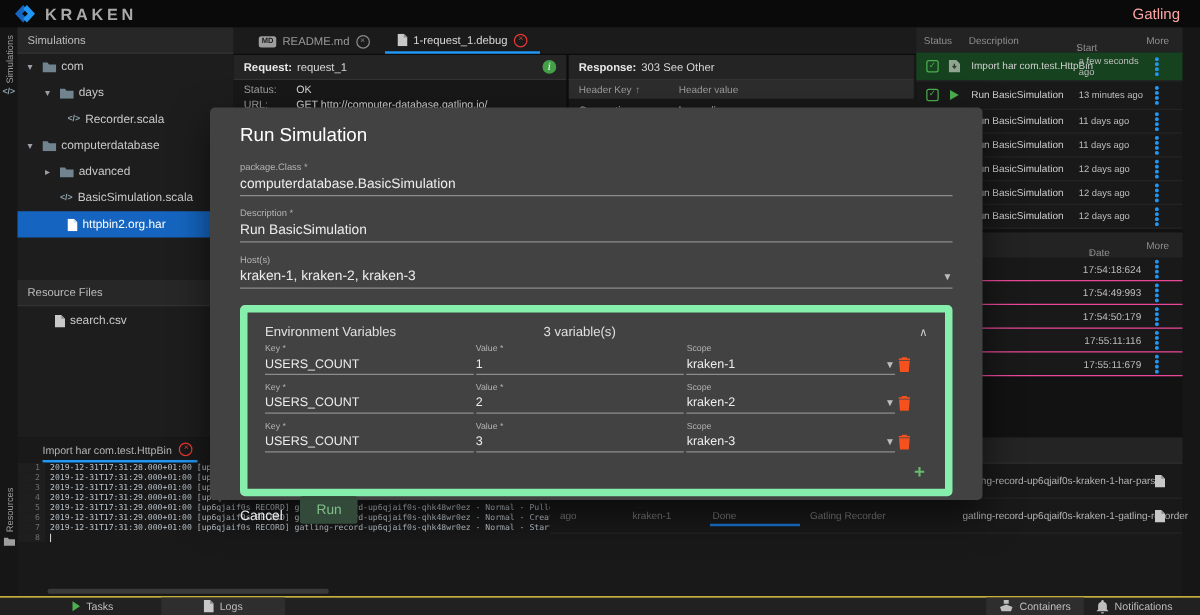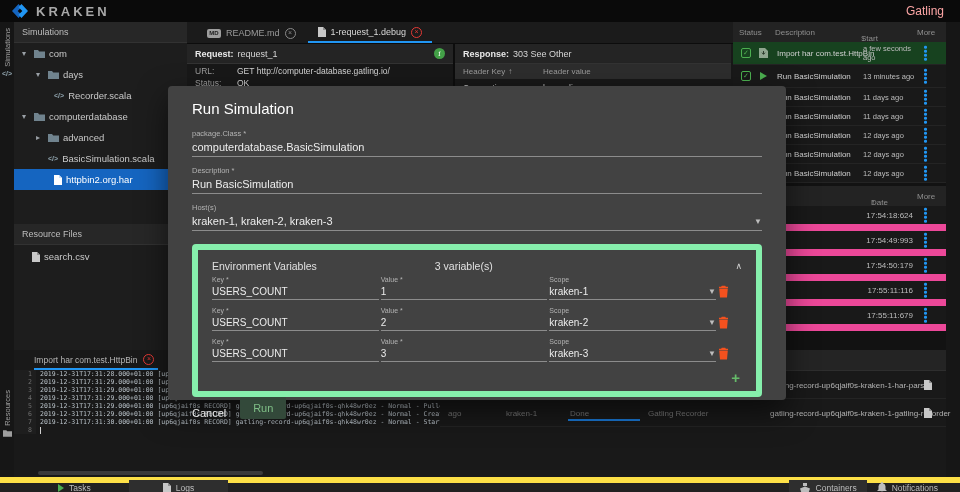--- a/index.html
+++ b/index.html
@@ -44,21 +44,21 @@
   .thead span{position:absolute;top:6px;}
   .taskrow{position:relative;border-bottom:1px solid #242424;}
   .taskrow .desc{position:absolute;left:44px;top:50%;transform:translateY(-50%);font-size:8px;color:#d0d0d0;white-space:nowrap;}
   .taskrow .date{position:absolute;left:130px;top:50%;transform:translateY(-50%);width:52px;font-size:7.5px;color:#bdbdbd;line-height:9px;}
   .checkbox{position:absolute;left:8px;top:50%;transform:translateY(-50%);width:8px;height:8px;border:1.5px solid #4caf50;border-radius:2px;color:#4caf50;font-size:7px;line-height:8px;text-align:center;}
   .playtri{position:absolute;left:27px;top:50%;transform:translateY(-50%);width:0;height:0;border-left:7px solid #4caf50;border-top:4.5px solid transparent;border-bottom:4.5px solid transparent;}
   .dots{position:absolute;left:191px;top:50%;transform:translateY(-50%);display:flex;flex-direction:column;gap:1.5px;}
   .dots i{width:2.5px;height:2.5px;border-radius:50%;background:#2196f3;}
   
   .debugtbl{left:733px;top:186px;width:213px;background:#191919;}
-  .drow{position:relative;height:18px;border-bottom:7px solid #ec4899;}
+  .drow{position:relative;height:18px;border-bottom:1px solid #ec4899;}
   .drow .dd{position:absolute;left:110px;width:70px;top:5px;font-size:8px;color:#bdbdbd;text-align:right;}
   
   .bottom{left:14px;top:350px;width:932px;height:127px;background:#191919;}
   .ctabrow{height:20px;display:flex;align-items:flex-end;padding-left:20px;}
   .ctab{display:flex;align-items:center;gap:6px;font-size:8.5px;color:#b5b5b5;border-bottom:2px solid #2196f3;padding:0 4px 3px 0;}
   .logs{font-family:"DejaVu Sans Mono",monospace;font-size:6.5px;line-height:8px;color:#b9c2c9;width:426px;overflow:hidden;}
   .logline{display:flex;white-space:pre;}
   .lnum{width:18px;flex:none;text-align:right;padding-right:4px;color:#6e6e6e;background:#1e1e1e;}
   .ltext{padding-left:4px;white-space:pre;overflow:hidden;}
   .cursor{display:inline-block;width:1px;height:7px;background:#cfcfcf;vertical-align:middle;}
@@ -66,21 +66,21 @@
   .containers{position:absolute;left:426px;top:0;width:506px;height:76px;}
   .chead{height:20px;background:#242424;border-bottom:1px solid #2e2e2e;}
   .crow{position:relative;height:27px;border-bottom:1px solid #242424;font-size:8px;}
   .crow .cell{position:absolute;top:50%;transform:translateY(-50%);color:#787878;white-space:nowrap;}
   .crow .name{color:#b3b3b3;}
   .progress{position:absolute;left:128px;top:20px;width:72px;height:2px;background:#1976d2;}
   .fileicon-sm{position:absolute;right:14px;top:50%;transform:translateY(-50%);}
   
   .hscroll{left:38px;top:471px;width:225px;height:4px;background:#3a3a3a;border-radius:2px;}
   
-  .statusbar{left:0;top:477px;width:960px;height:15px;background:#212121;border-top:6px solid #fde047;display:flex;align-items:center;font-size:8.5px;color:#bdbdbd;box-sizing:border-box;}
+  .statusbar{left:0;top:477px;width:960px;height:15px;background:#212121;border-top:1px solid #fde047;display:flex;align-items:center;font-size:8.5px;color:#bdbdbd;box-sizing:border-box;}
   .sbitem{display:flex;align-items:center;gap:5px;height:15px;padding:0 10px;}
   .sbactive{background:#2e2e2e;text-align:center;}
   
   .modal{left:168px;top:86px;width:618px;height:314px;background:#424242;border-radius:4px;box-shadow:0 12px 30px rgba(0,0,0,.55);box-sizing:border-box;padding:14px 24px 12px 24px;z-index:50;display:flex;flex-direction:column;}
   .mtitle{font-size:15px;color:#fff;margin-bottom:12px;}
   .mfield{margin-bottom:9px;}
   .mlabel{font-size:7.5px;color:#b3b3b3;margin-bottom:3px;}
   .mvalue{font-size:11px;color:#ececec;padding-bottom:3px;border-bottom:1px solid #8c8c8c;display:flex;align-items:center;}
   .ddarrow{margin-left:auto;color:#bdbdbd;font-size:8px;}
   .envbox{border:6px solid #86efac;border-radius:4px;padding:6px 14px 4px 14px;margin-top:4px;}
@@ -179,21 +179,21 @@
     <div class="trow sel" style="padding-left:40px;">
       <svg width="8" height="10" viewBox="0 0 8 10">
           <path d="M0 0h5l3 3v7H0z" fill="#fff"></path>
           <path d="M5 0l3 3H5z" fill="#cfe0f4"></path>
         </svg>
       <span>httpbin2.org.har</span>
     </div>
     <div class="sec-header" style="position:absolute;top:202px;left:0;right:0;">
         <span>Resource Files</span>
       </div>
-    <div class="trow" style="position:absolute;top:224px;left:4px;right:0;padding-left:14px;">
+    <div class="trow" style="position:absolute;top:224px;left:16px;right:0;padding-left:14px;">
       <svg width="8" height="10" viewBox="0 0 8 10">
           <path d="M0 0h5l3 3v7H0z" fill="#c8c8c8"></path>
           <path d="M5 0l3 3H5z" fill="#8f8f8f"></path>
         </svg>
       <span>search.csv</span>
     </div>
   </div>
 
   <div class="abs center">
     <div class="tabbar">
@@ -212,26 +212,26 @@
       </div>
     </div>
     <div class="reqres">
       <div class="panel-req">
         <div class="ptitle">
           <b>Request:</b>
           <span>request_1</span>
           <span class="infoicon">i</span>
         </div>
         <div class="kvrow">
+          <span class="kvlabel">Status:</span>
+          <span>OK</span>
+        </div>
+        <div class="kvrow">
           <span class="kvlabel">URL:</span>
           <span>GET http://computer-database.gatling.io/</span>
-        </div>
-        <div class="kvrow">
-          <span class="kvlabel">Status:</span>
-          <span>OK</span>
         </div>
         <div class="colshdr" style="margin-top:4px;">
           <span>Header Key</span>
           <span style="margin-left:3px;">↑</span>
           <span style="position:absolute;left:115px;">Header value</span>
         </div>
       </div>
       <div class="panel-res">
         <div class="ptitle">
           <b>Response:</b>

